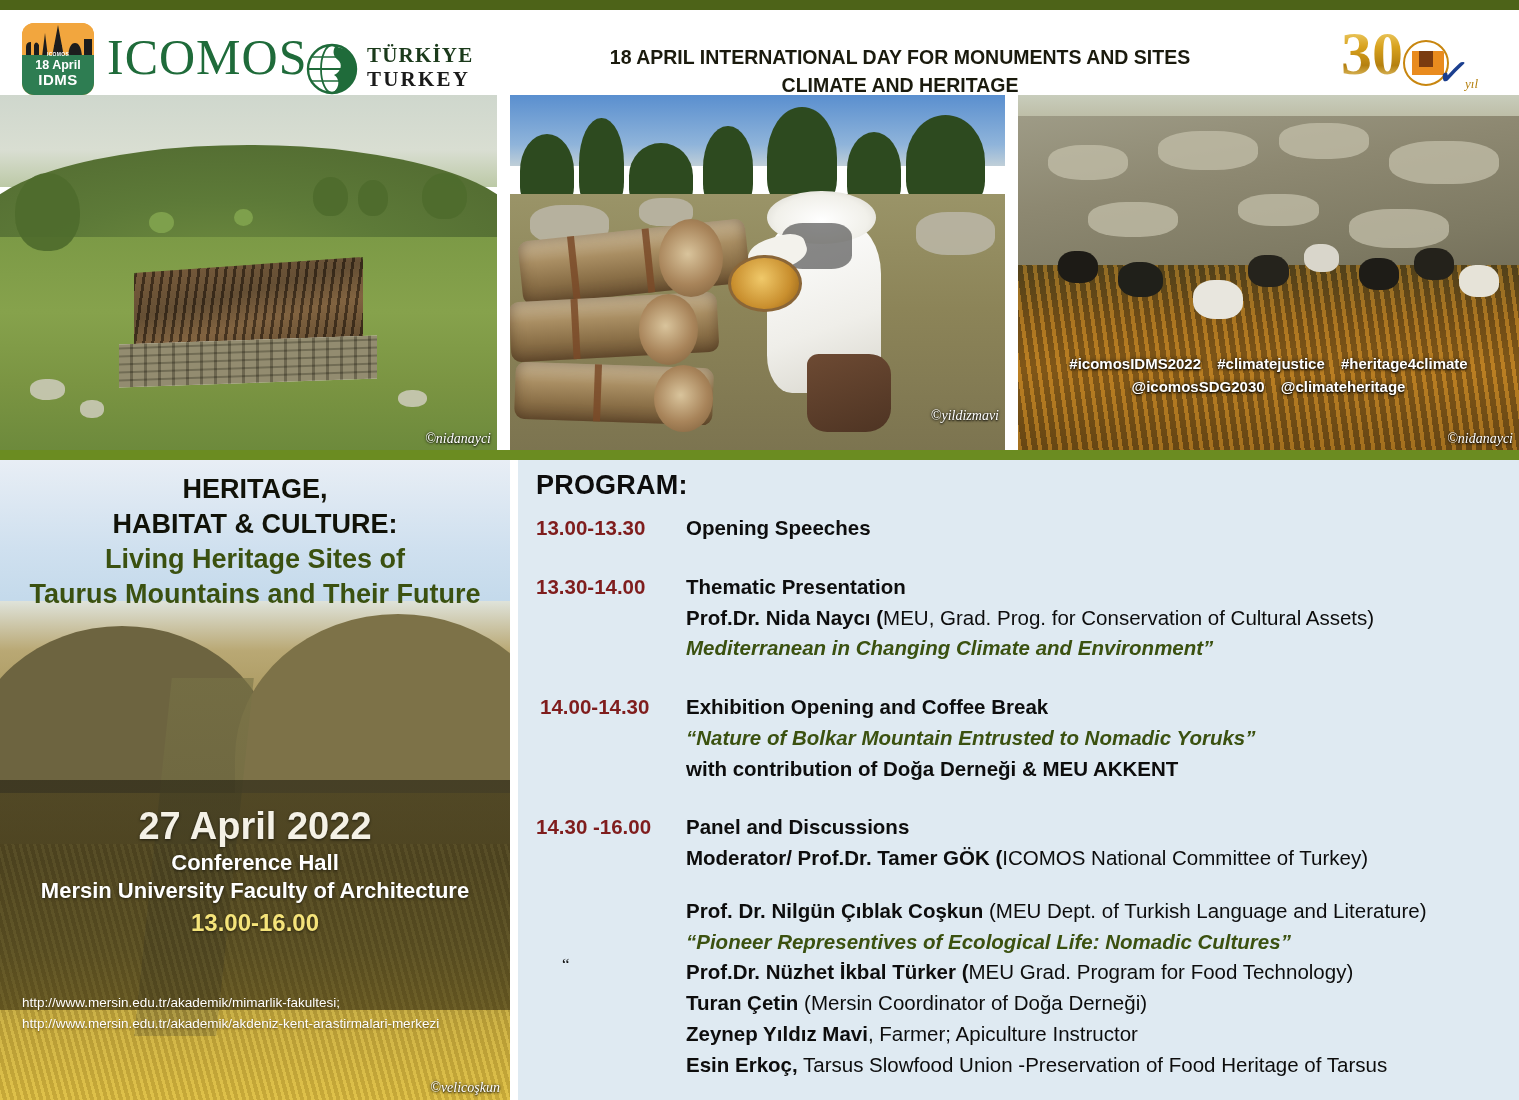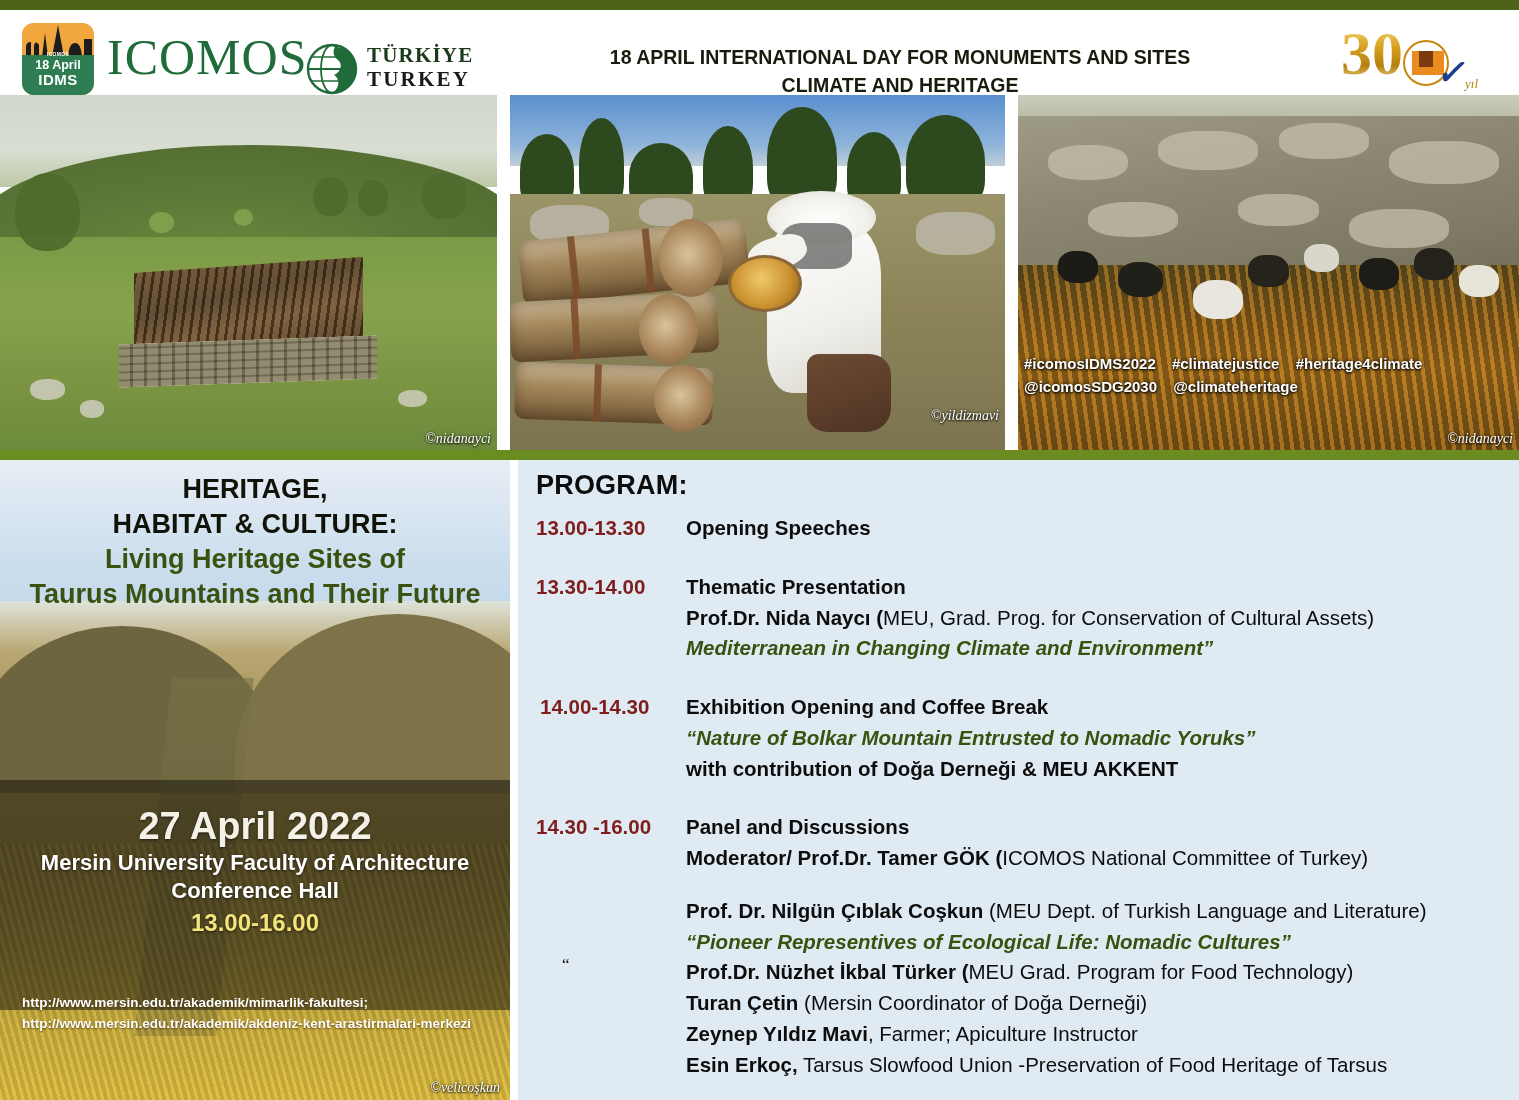--- a/index.html
+++ b/index.html
@@ -58,21 +58,21 @@
   .ph { position:absolute; top:0; height:355px; overflow:hidden; }
   .ph1 { left:0;    width:497px; }
   .ph2 { left:510px; width:495px; }
   .ph3 { left:1018px; width:501px; }
 
   .credit { position:absolute; right:6px; bottom:3px; color:#ffffff; font-style:italic;
             font-size:14px; font-family:"Liberation Serif", serif;
             text-shadow:0 0 3px rgba(0,0,0,.8), 0 1px 2px rgba(0,0,0,.9); z-index:5; }
   .ph2 .credit { bottom:26px; }
 
-  .tags { position:absolute; left:0; bottom:52px; width:100%; text-align:left; z-index:5;
+  .tags { position:absolute; left:0; bottom:52px; width:100%; text-align:center; z-index:5;
           color:#fff; font-size:15px; font-weight:bold; line-height:1.5;
           text-shadow:0 0 4px rgba(0,0,0,.9), 0 1px 2px #000; }
   .tags span { margin:0 6px; }
 
   
   .p1-sky { position:absolute; left:0; top:0; width:100%; height:26%;
             background:linear-gradient(180deg,#cfd7cd 0%,#d9ded2 60%,#bcc9a6 100%); }
   .p1-hill { position:absolute; left:-5%; top:14%; width:110%; height:34%;
              background:radial-gradient(ellipse 60% 100% at 45% 100%, #6e8a3f 0%, #5d7a38 55%, #556f33 100%);
              border-radius:50% 50% 0 0 / 70% 70% 0 0; }
@@ -159,21 +159,21 @@
 
   .lc-date { position:absolute; left:0; top:345px; width:100%; text-align:center; z-index:4; }
   .lc-date .d1 { font-size:38px; font-weight:bold; color:#f4f1e6; line-height:1.15;
                  text-shadow:0 1px 3px rgba(0,0,0,.6); }
   .lc-date .d2 { font-size:22px; font-weight:bold; color:#ffffff; line-height:1.3;
                  text-shadow:0 1px 3px rgba(0,0,0,.6); }
   .lc-date .d4 { font-size:24px; font-weight:bold; color:#f5e47a; line-height:1.4;
                  text-shadow:0 1px 3px rgba(0,0,0,.6); }
 
   .lc-urls { position:absolute; left:22px; top:533px; z-index:4; color:#ffffff;
-             font-size:13.5px; line-height:1.55; text-shadow:0 1px 2px rgba(60,40,0,.75);font-weight:bold; }
+             font-size:13.5px; line-height:1.55; text-shadow:0 1px 2px rgba(60,40,0,.75); }
 
   
   .program { position:absolute; left:518px; top:460px; width:1001px; height:640px;
              background:#dfeaf2; padding:8px 0 0 18px; overflow:hidden; }
   .pg-head { font-size:27px; font-weight:bold; color:#0d0d0d; letter-spacing:.2px; margin:2px 0 12px 0; }
 
   .pg-item { display:flex; margin-bottom:6px; }
   .pg-time { width:150px; flex:0 0 150px; font-size:20.5px; font-weight:bold; color:#7f1d1d;
              line-height:1.5; white-space:nowrap; }
   .pg-time.indent { padding-left:4px; }
@@ -353,22 +353,22 @@
 
     <div class="lc-title">
       <div class="t-dark">HERITAGE,</div>
       <div class="t-dark">HABITAT &amp; CULTURE:</div>
       <div class="t-green">Living Heritage Sites of</div>
       <div class="t-green">Taurus Mountains and Their Future</div>
     </div>
 
     <div class="lc-date">
       <div class="d1">27 April 2022</div>
+      <div class="d2">Conference Hall</div>
       <div class="d2">Mersin University Faculty of Architecture</div>
-      <div class="d2">Conference Hall</div>
       <div class="d4">13.00-16.00</div>
     </div>
 
     <div class="lc-urls">
       <div>http://www.mersin.edu.tr/akademik/mimarlik-fakultesi;</div>
       <div>http://www.mersin.edu.tr/akademik/akdeniz-kent-arastirmalari-merkezi</div>
     </div>
 
     <div class="credit" style="bottom:4px;right:10px;">©velicoşkun</div>
   </div>

